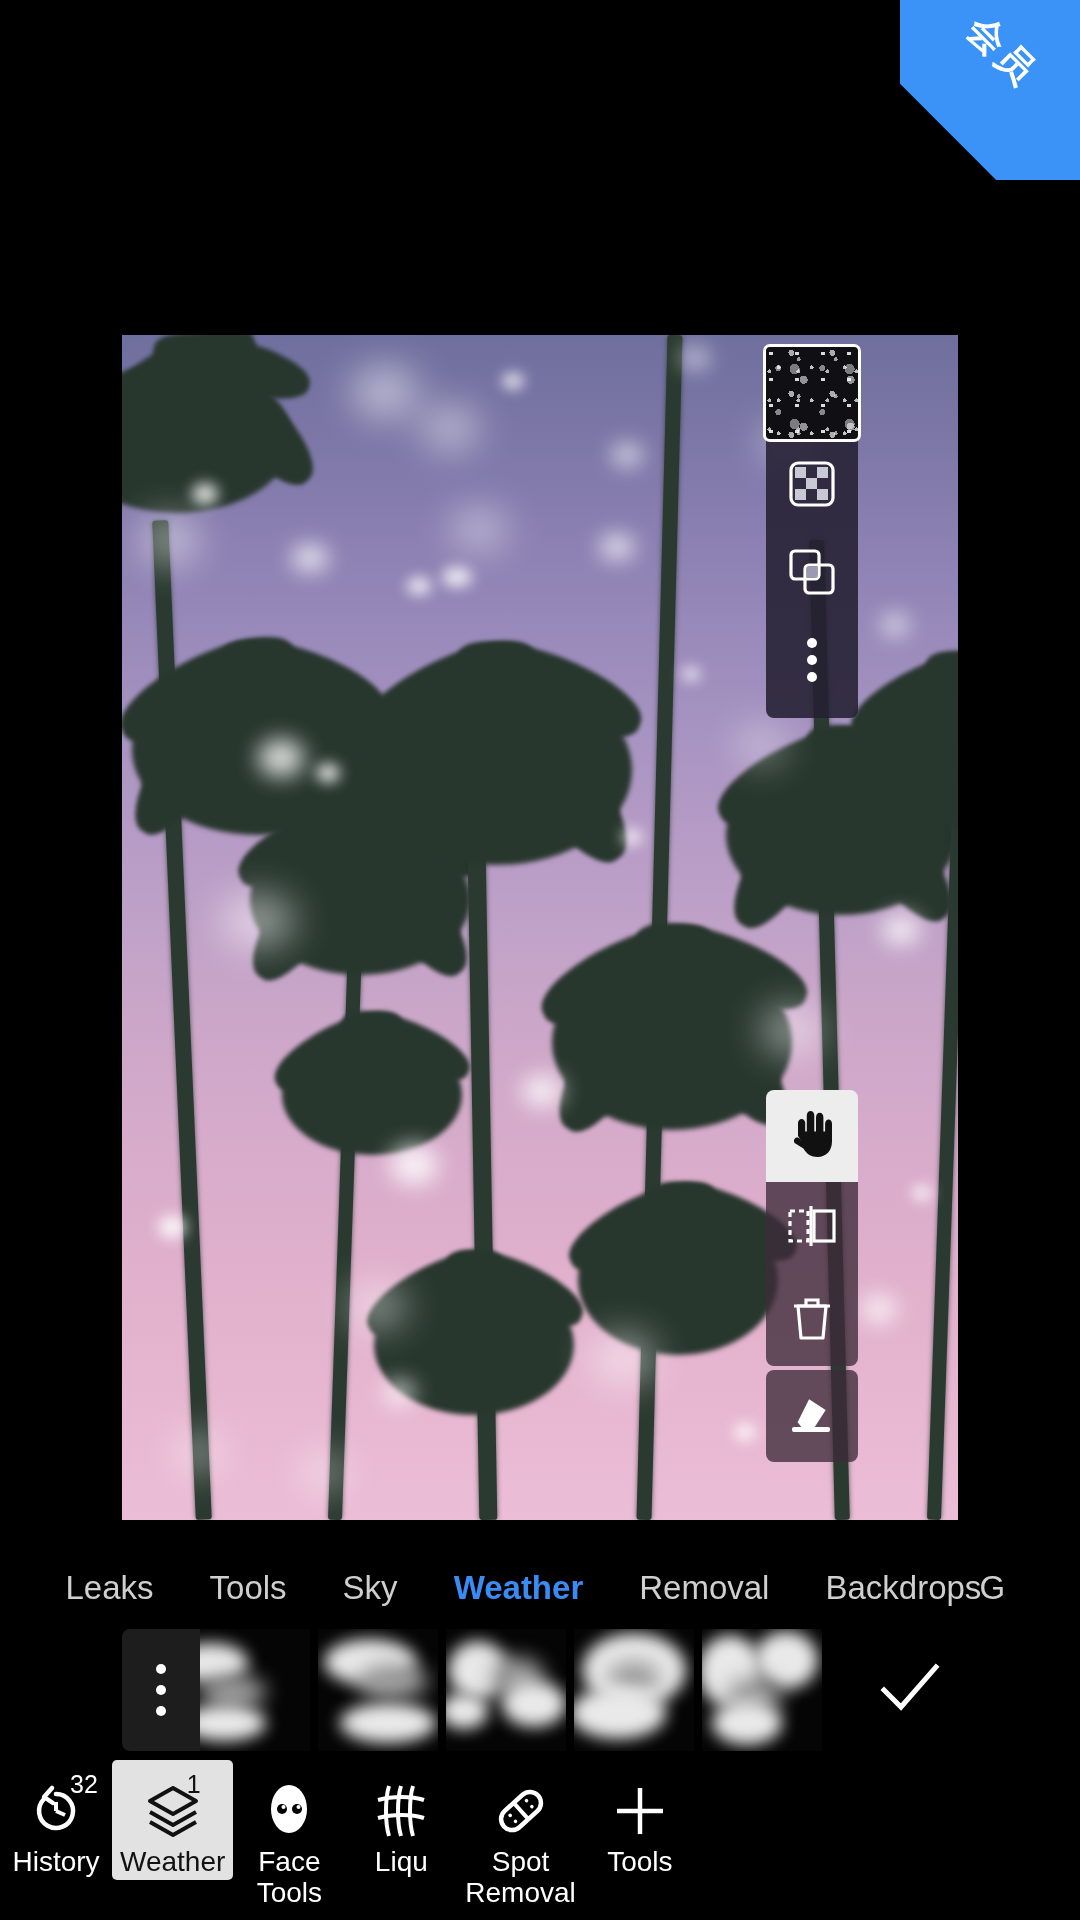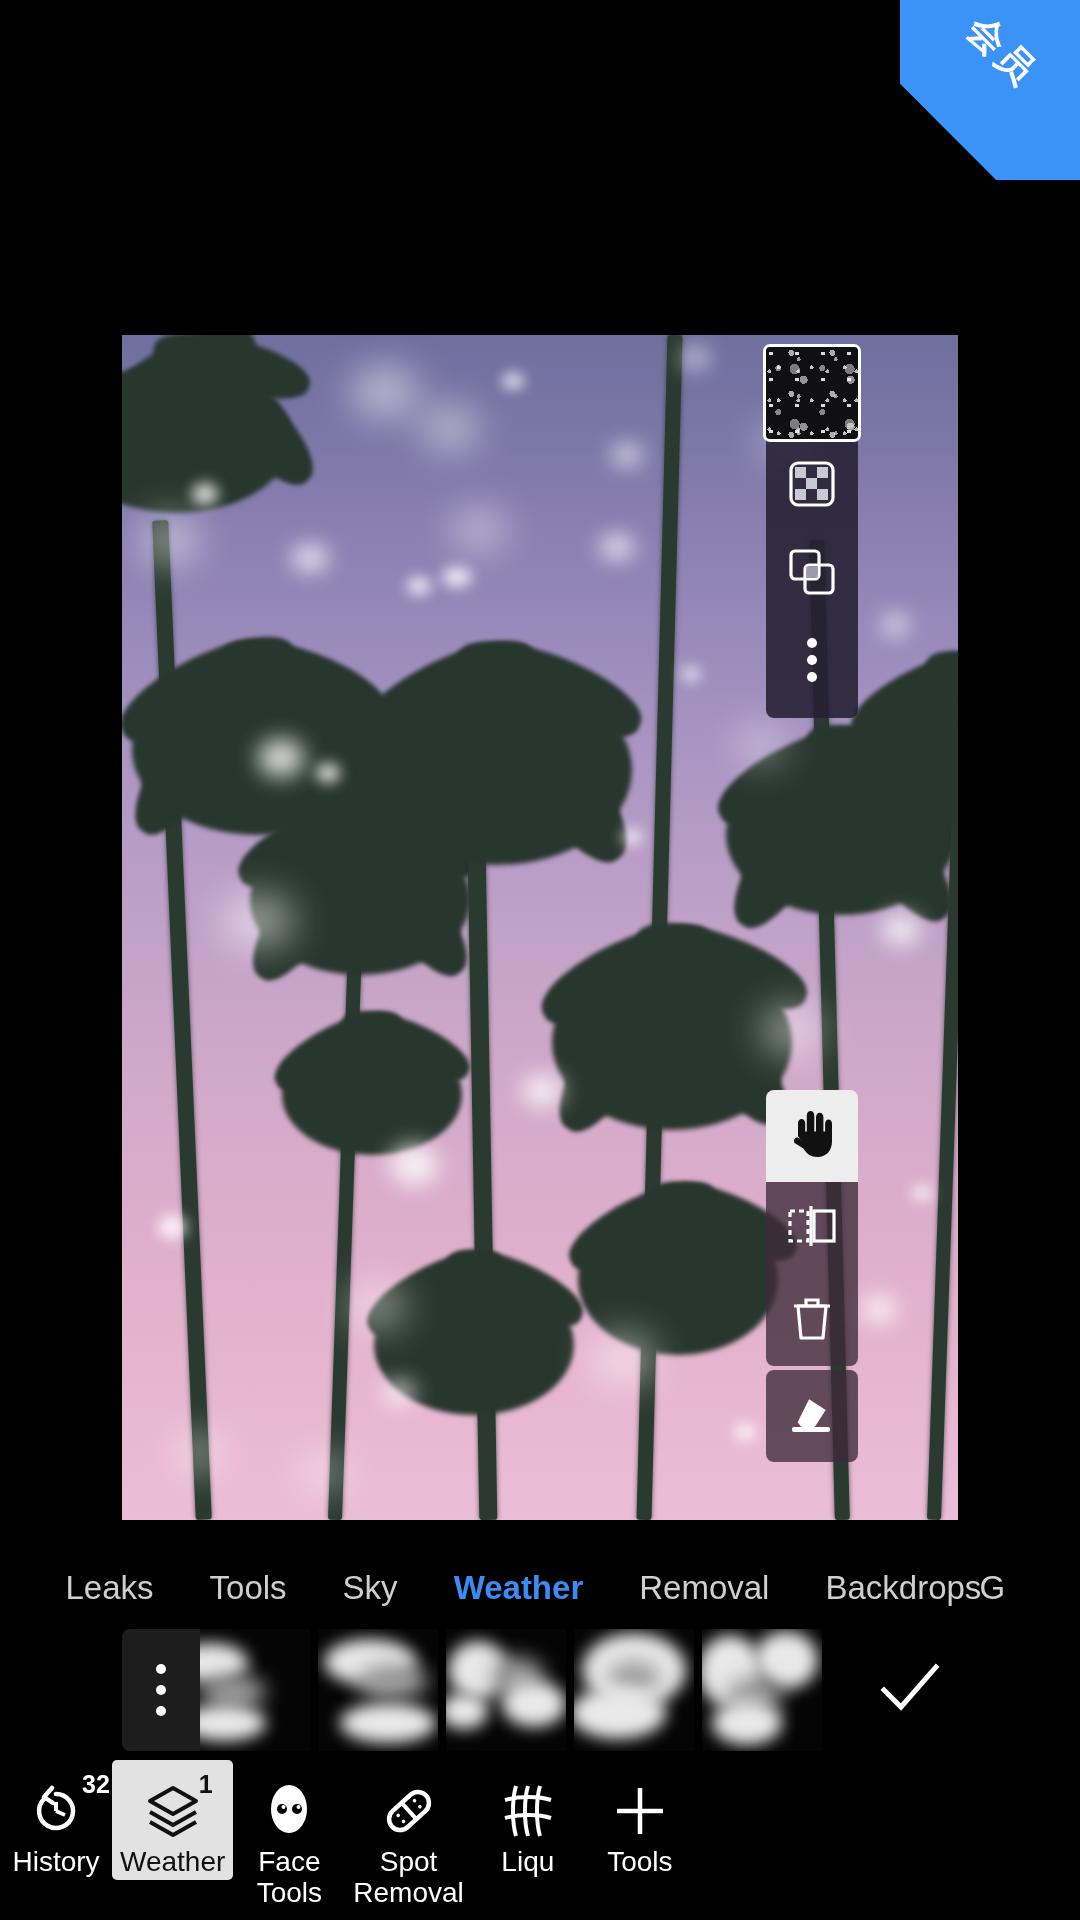--- a/index.html
+++ b/index.html
@@ -147,22 +147,22 @@
   }
   .nav-item {
     position:relative; flex:none; min-width:112px;
     display:flex; flex-direction:column; align-items:center;
     padding:22px 8px 0; cursor:pointer; color:#fff;
   }
   .nav-item.selected { background:#e2e2e2; color:#111; border-radius:5px; height:120px; }
   .nav-icon { height:58px; display:flex; align-items:center; justify-content:center; }
   .nav-label { font-size:28px; line-height:1.12; text-align:center; margin-top:6px; white-space:pre-line; }
   .nav-badge {
-    position:absolute; top:10px; font-size:25px; font-weight:700;
-    left:50%; margin-left:26px;
+    position:absolute; top:10px; font-size:25px; font-weight:400;
+    left:50%; margin-left:14px;
   }
   .nav-item.selected .nav-badge { color:#111; }
   .nav-item.clipped .nav-label { width:96px; overflow:hidden; white-space:nowrap; }
 </style>
 </head>
 <body>
 
 <div id="app">
 
   <div class="ribbon-wrap">
@@ -432,48 +432,48 @@
             <ellipse cx="26" cy="26" rx="18" ry="24" fill="currentColor"></ellipse>
             <circle cx="19" cy="26" r="5" fill="#000"></circle>
             <circle cx="34" cy="26" r="5" fill="#000"></circle>
             <circle cx="20.5" cy="24" r="2" fill="#fff"></circle>
             <circle cx="35.5" cy="24" r="2" fill="#fff"></circle>
           </svg>
         </div>
         <div class="nav-label">Face
 Tools</div>
       </div>
+      <div class="nav-item clipped">
+        <div class="nav-icon">
+          <svg width="52" height="54" viewBox="0 0 52 54">
+            <path d="M14 2c-4 13-4 37 0 50" fill="none" stroke="currentColor" stroke-width="4"></path>
+            <path d="M26 2c-4 13-4 37 0 50" fill="none" stroke="currentColor" stroke-width="4"></path>
+            <path d="M38 2c-4 13-4 37 0 50" fill="none" stroke="currentColor" stroke-width="4"></path>
+            <path d="M3 16c14-4 34-4 46 0" fill="none" stroke="currentColor" stroke-width="4"></path>
+            <path d="M3 34c14-4 34-4 46 0" fill="none" stroke="currentColor" stroke-width="4"></path>
+          </svg>
+        </div>
+        <div class="nav-label">Liqu</div>
+      </div>
       <div class="nav-item">
         <div class="nav-icon">
           <svg width="54" height="54" viewBox="0 0 54 54">
             <g transform="rotate(-42 27 27)">
               <rect x="4" y="16" width="46" height="22" rx="11" fill="none" stroke="currentColor" stroke-width="4.5"></rect>
               <line x1="27" y1="16" x2="27" y2="38" stroke="currentColor" stroke-width="4"></line>
               <circle cx="16" cy="23" r="1.8" fill="currentColor"></circle>
               <circle cx="16" cy="31" r="1.8" fill="currentColor"></circle>
               <circle cx="38" cy="23" r="1.8" fill="currentColor"></circle>
               <circle cx="38" cy="31" r="1.8" fill="currentColor"></circle>
             </g>
           </svg>
         </div>
         <div class="nav-label">Spot
 Removal</div>
       </div>
-      <div class="nav-item clipped">
-        <div class="nav-icon">
-          <svg width="52" height="54" viewBox="0 0 52 54">
-            <path d="M14 2c-4 13-4 37 0 50" fill="none" stroke="currentColor" stroke-width="4"></path>
-            <path d="M26 2c-4 13-4 37 0 50" fill="none" stroke="currentColor" stroke-width="4"></path>
-            <path d="M38 2c-4 13-4 37 0 50" fill="none" stroke="currentColor" stroke-width="4"></path>
-            <path d="M3 16c14-4 34-4 46 0" fill="none" stroke="currentColor" stroke-width="4"></path>
-            <path d="M3 34c14-4 34-4 46 0" fill="none" stroke="currentColor" stroke-width="4"></path>
-          </svg>
-        </div>
-        <div class="nav-label">Liqu</div>
-      </div>
       <div class="nav-item">
         <div class="nav-icon">
           <svg width="54" height="54" viewBox="0 0 54 54">
             <line x1="27" y1="4" x2="27" y2="50" stroke="currentColor" stroke-width="4.5"></line>
             <line x1="4" y1="27" x2="50" y2="27" stroke="currentColor" stroke-width="4.5"></line>
           </svg>
         </div>
         <div class="nav-label">Tools</div>
       </div>
     </div>

